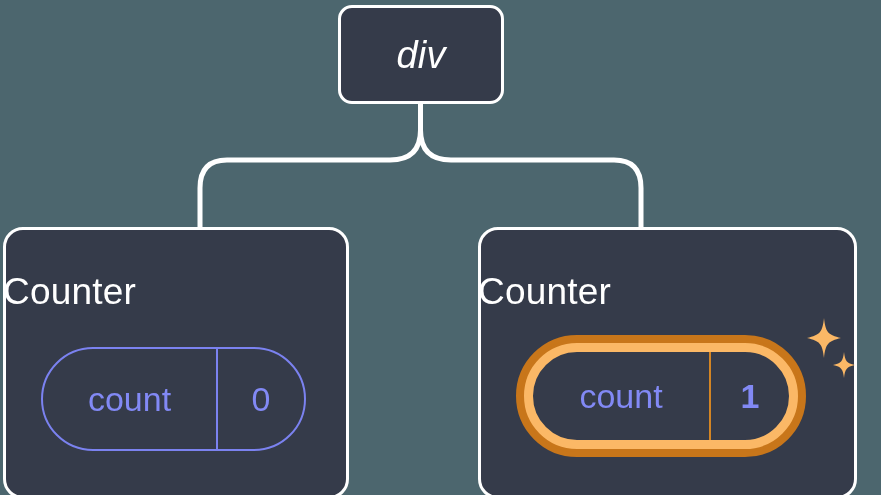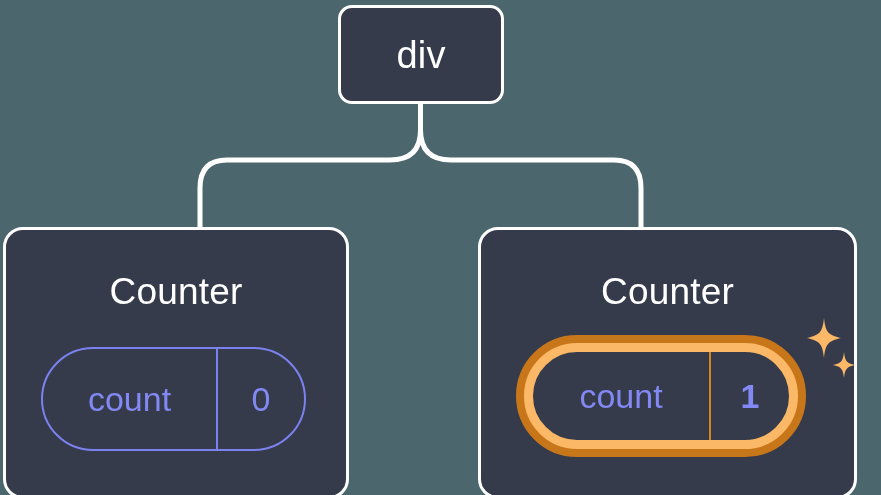--- a/index.html
+++ b/index.html
@@ -54,27 +54,27 @@
     left: 478px;
     top: 227px;
     width: 379px;
   }
 
   .root-label {
     color: #ffffff;
     font-size: 38px;
     line-height: 1;
     letter-spacing: 0.2px;
+    font-style: italic;
   }
 
   .child-title {
     position: absolute;
     top: 273px;
     width: 100%;
-    text-align: center;
     color: #ffffff;
     font-size: 37px;
     line-height: 1;
     letter-spacing: 0.2px;
   }
 
   
   .pill {
     position: absolute;
     box-sizing: border-box;

